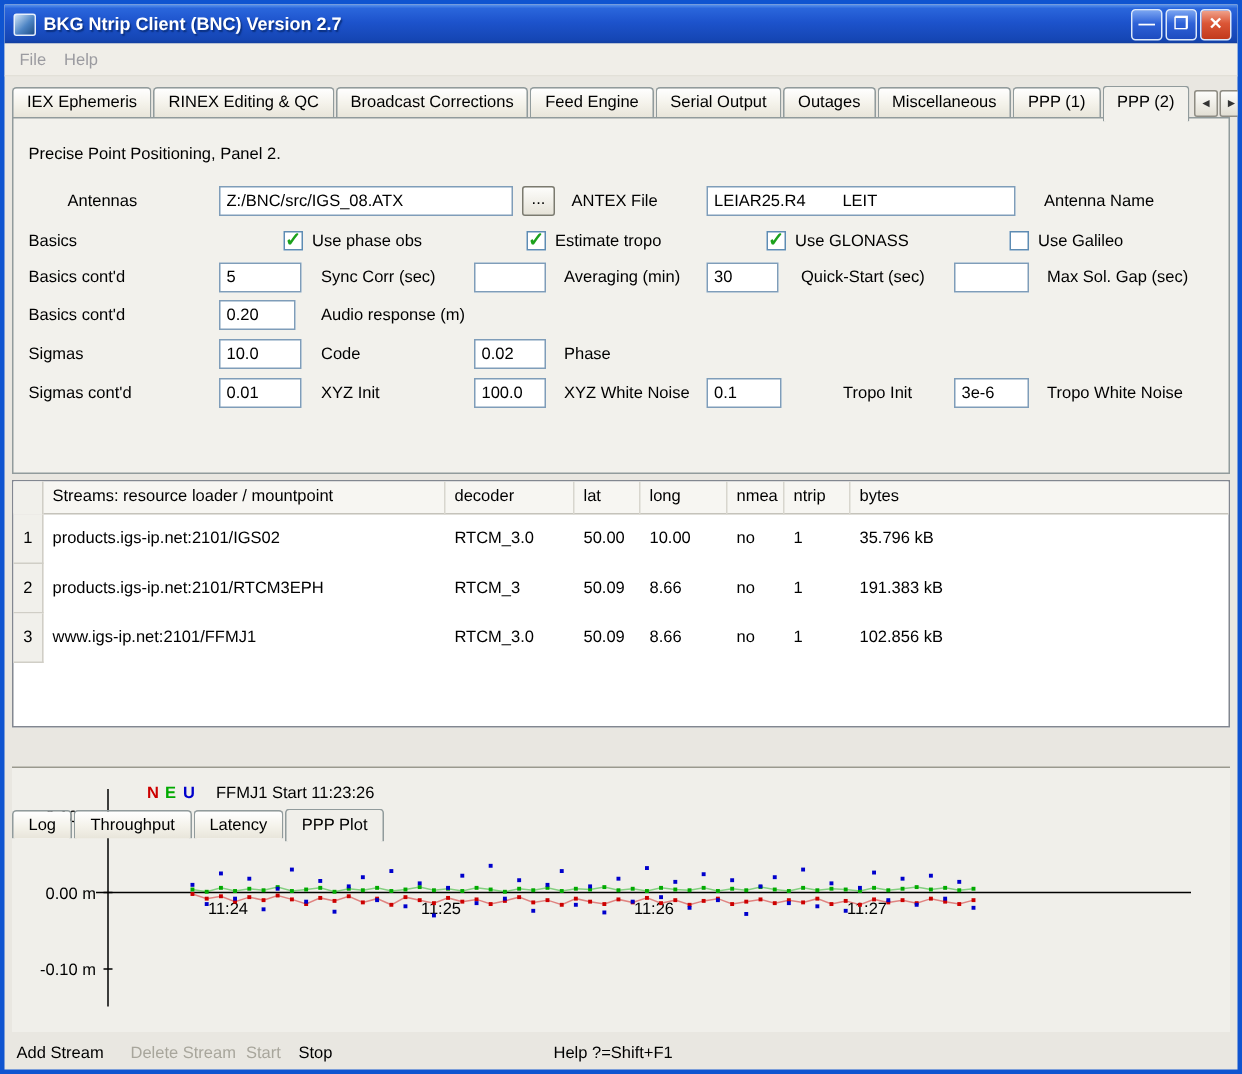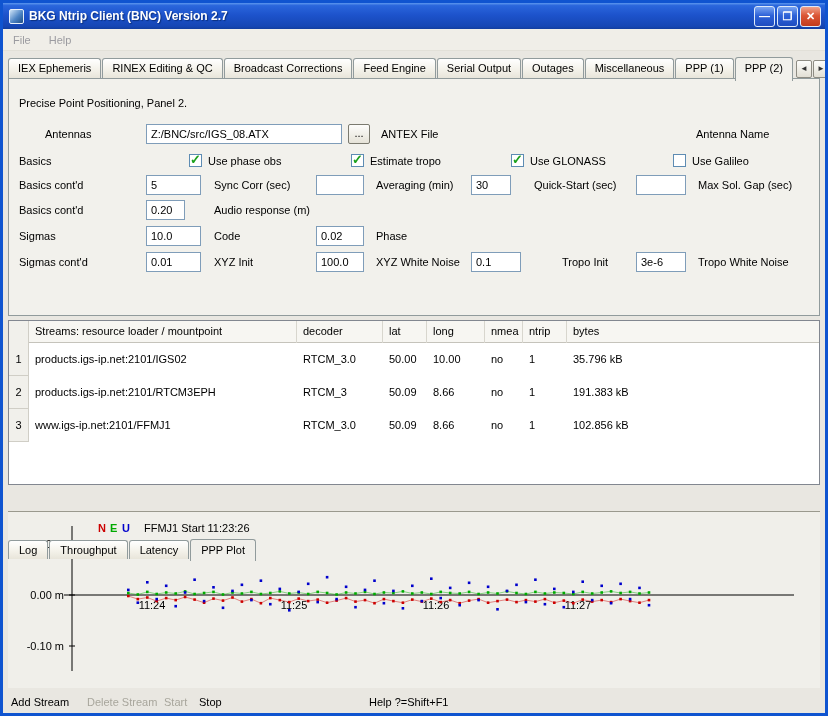--- a/index.html
+++ b/index.html
@@ -18,21 +18,21 @@
   .title-text { color:#fff; font-weight:bold; font-size:12px; text-shadow:1px 1px 1px #0A2F7E; flex:1; }
   .tbtns { display:flex; gap:2px; }
   .tbtn { width:21px; height:21px; border:1px solid #DDE9FA; border-radius:3px; color:#fff;
     font-size:11px; line-height:19px; text-align:center; font-weight:bold;
     background:linear-gradient(#7AA5F2,#2E62D8 45%,#1E4CC0); }
   .tbtn.close { background:linear-gradient(#F0A38C,#DB5636 45%,#C23A1C); }
   .tbtn .g { display:block; }
 
   
   .menubar { position:absolute; left:0; top:26px; right:0; height:22px; background:#F0EEE8;
-    display:flex; align-items:center; padding-left:8px; gap:14px; border-bottom:1px solid #E2E0D8; }
+    display:flex; align-items:center; padding-left:8px; gap:8px; border-bottom:1px solid #E2E0D8; }
   .menu-item { color:#9B9BA0; padding:2px 2px; }
 
   
   .tabbar { position:absolute; left:5px; top:55px; right:5px; height:20px; display:flex; align-items:flex-end; }
   .tab { position:relative; height:20px; line-height:19px; padding:0 9px; margin-right:1px;
     border:1px solid #919B9C; border-bottom:none; border-top-left-radius:3px; border-top-right-radius:3px;
     background:linear-gradient(#FFFFFF,#F4F2EA 55%,#E8E5DA); white-space:nowrap; cursor:default; }
   .tab.active { background:#F2F1EC; height:24px; line-height:21px; top:3px; z-index:5; }
   .tab-arrows { display:flex; margin-left:2px; gap:1px; }
   .arrow-btn { width:16px; height:18px; border:1px solid #8E8C83; border-radius:2px;
@@ -123,20 +123,21 @@
   </div>
 
   <div class="page">
     <div class="caption">Precise Point Positioning, Panel 2.</div>
 
     <div class="frow" style="top:45px;">
       <span class="lbl" style="left:10px;margin-left:26px;">Antennas</span>
       <input class="tinput" style="left: 137px; width: 196px;" value="Z:/BNC/src/IGS_08.ATX">
       <div class="browse-btn" style="left:339px;">...</div>
       <span class="lbl" style="left:372px;">ANTEX File</span>
+      <input class="tinput" style="left: 462px; width: 206px;" value="LEIAR25.R4        LEIT">
       <span class="lbl" style="left:687px;">Antenna Name</span>
     </div>
 
     <div class="frow" style="top:72px;">
       <span class="lbl" style="left:10px;">Basics</span>
       <span class="cb checked" style="left:180px;"></span>
       <span class="lbl" style="left:199px;">Use phase obs</span>
       <span class="cb checked" style="left:342px;"></span>
       <span class="lbl" style="left:361px;">Estimate tropo</span>
       <span class="cb checked" style="left:502px;"></span>
@@ -144,29 +145,29 @@
       <span class="cb" style="left:664px;"></span>
       <span class="lbl" style="left:683px;">Use Galileo</span>
     </div>
 
     <div class="frow" style="top:96px;">
       <span class="lbl" style="left:10px;">Basics cont'd</span>
       <input class="tinput" style="left: 137px; width: 55px;" value="5">
       <span class="lbl" style="left:205px;">Sync Corr (sec)</span>
       <input class="tinput" style="left: 307px; width: 48px;" value="">
       <span class="lbl" style="left:367px;">Averaging (min)</span>
-      <input class="tinput" style="left: 462px; width: 40px;" value="30">
+      <input class="tinput" style="left: 462px; width: 48px;" value="30">
       <span class="lbl" style="left:525px;">Quick-Start (sec)</span>
       <input class="tinput" style="left: 627px; width: 50px;" value="">
       <span class="lbl" style="left:689px;">Max Sol. Gap (sec)</span>
     </div>
 
     <div class="frow" style="top:121px;">
       <span class="lbl" style="left:10px;">Basics cont'd</span>
-      <input class="tinput" style="left: 137px; width: 39px;" value="0.20">
+      <input class="tinput" style="left: 137px; width: 51px;" value="0.20">
       <span class="lbl" style="left:205px;">Audio response (m)</span>
     </div>
 
     <div class="frow" style="top:147px;">
       <span class="lbl" style="left:10px;">Sigmas</span>
       <input class="tinput" style="left: 137px; width: 55px;" value="10.0">
       <span class="lbl" style="left:205px;">Code</span>
       <input class="tinput" style="left: 307px; width: 48px;" value="0.02">
       <span class="lbl" style="left:367px;">Phase</span>
     </div>

